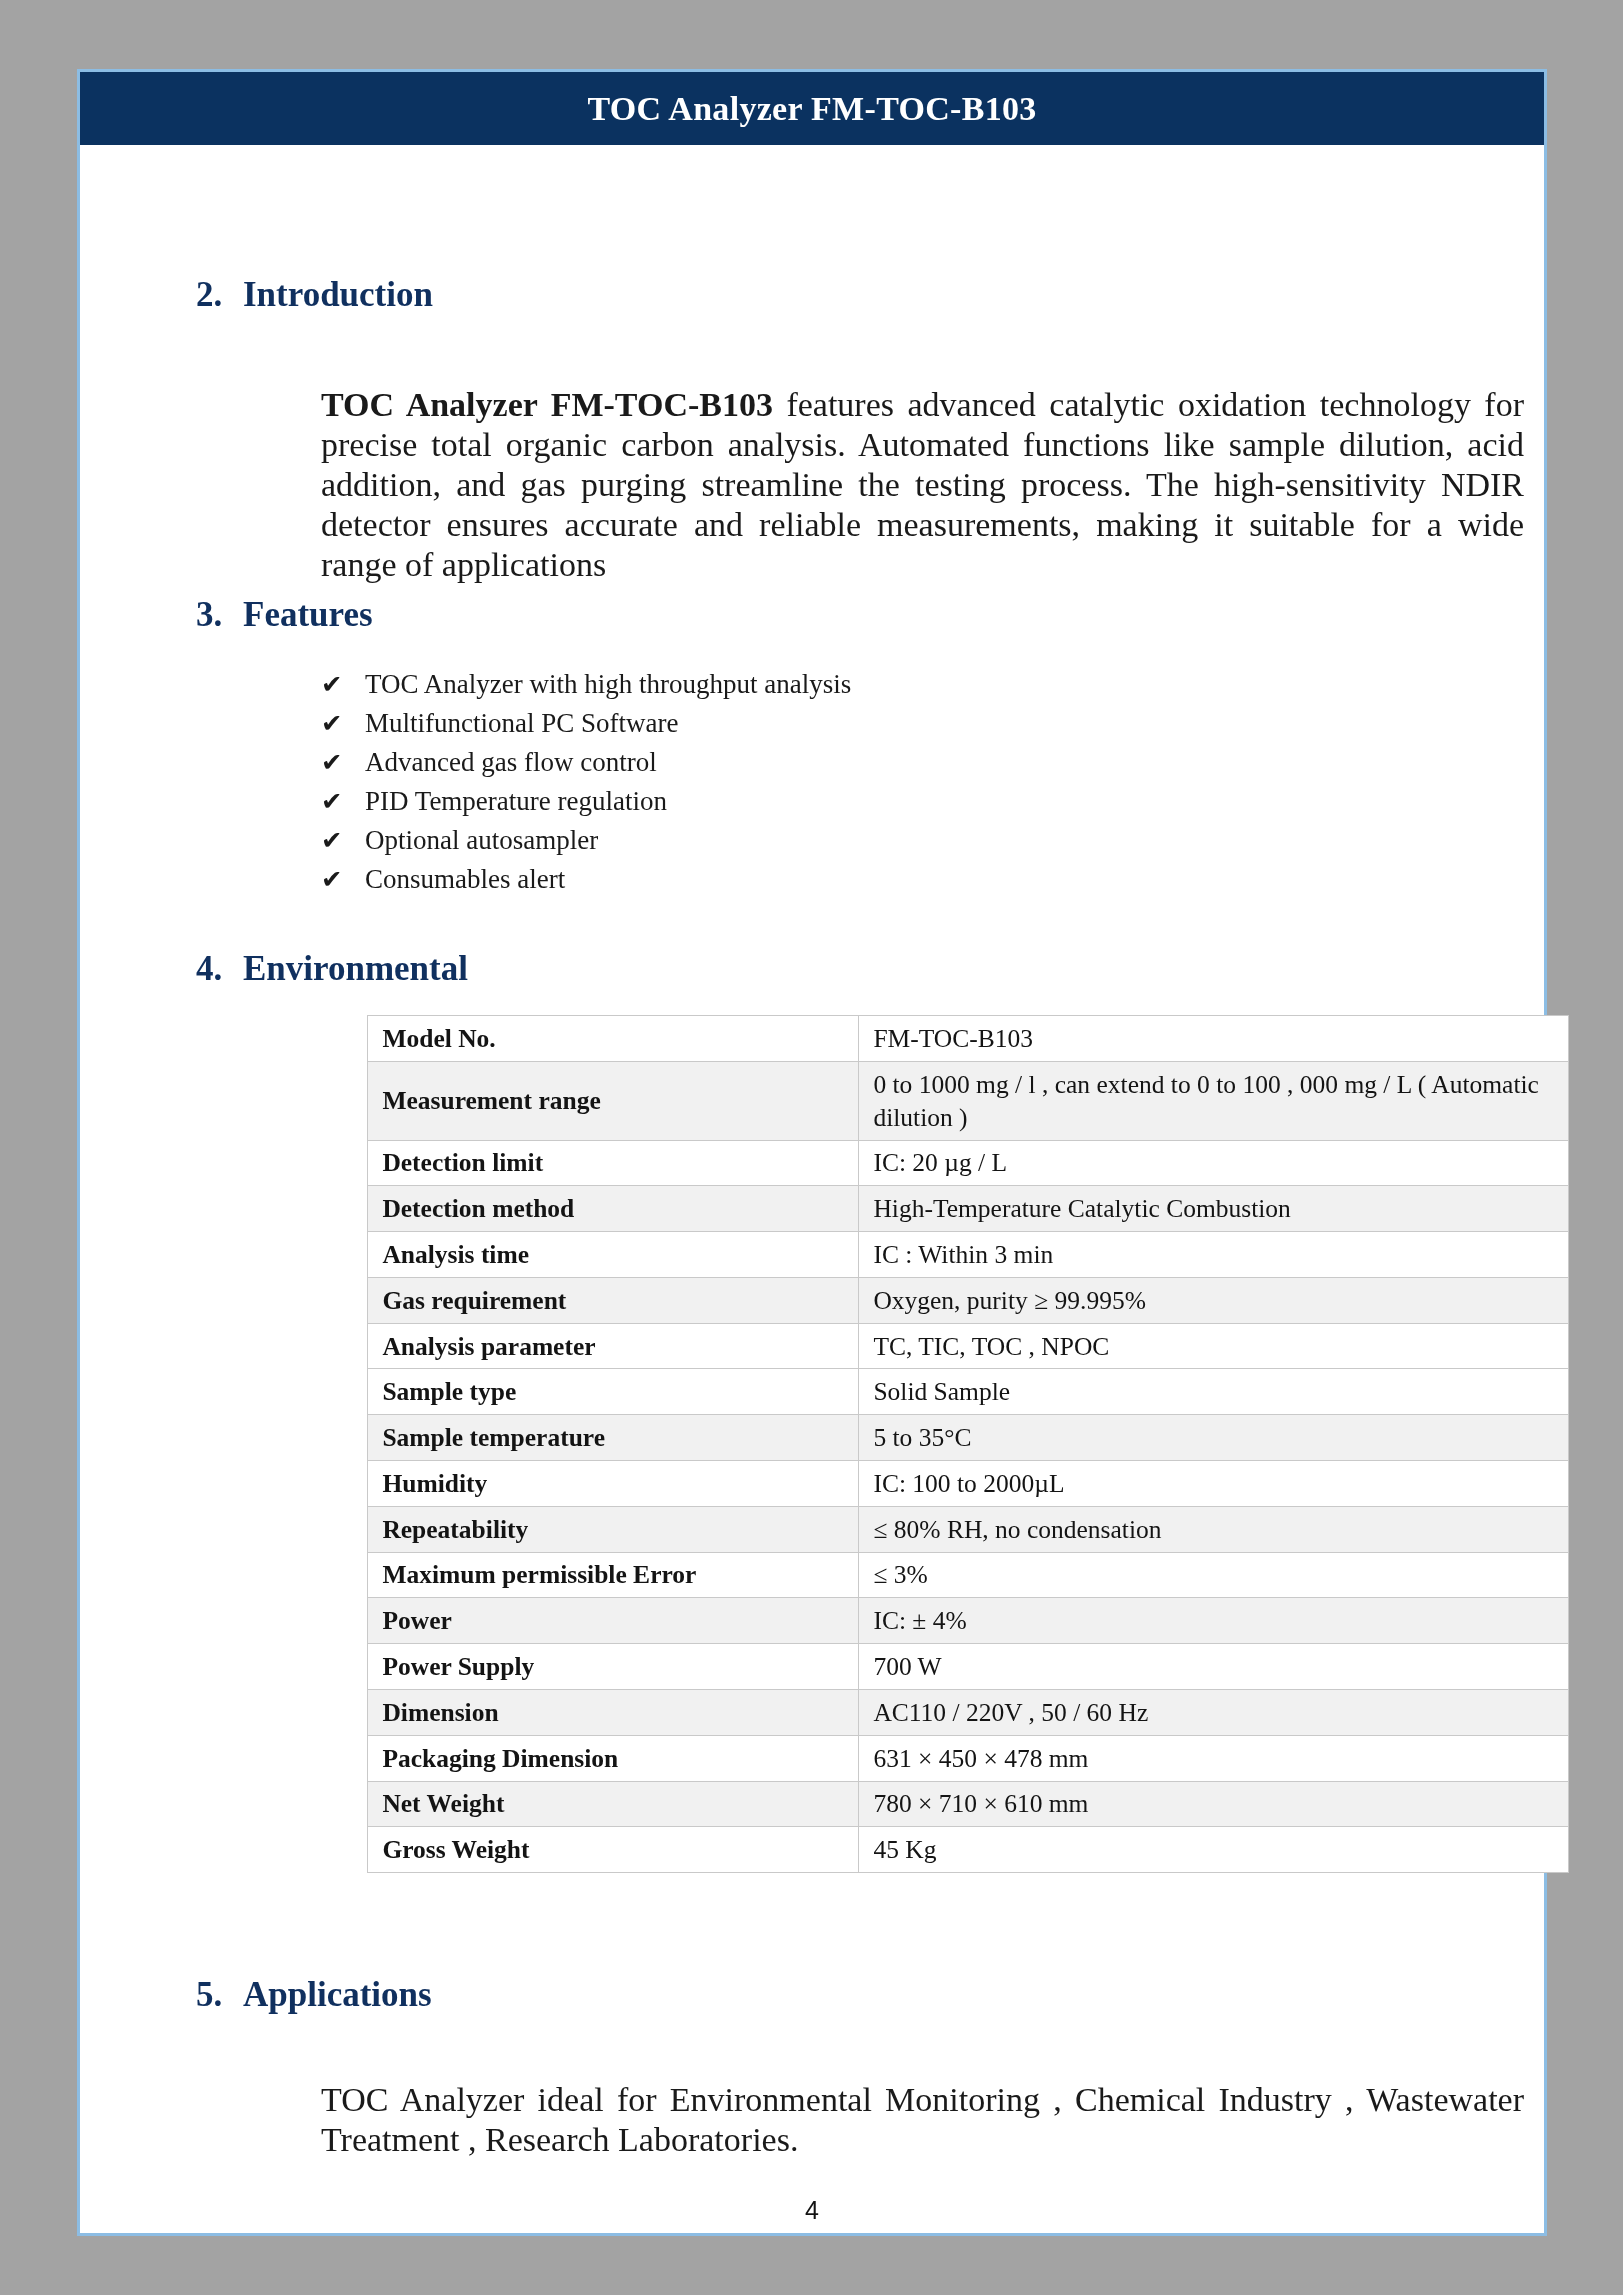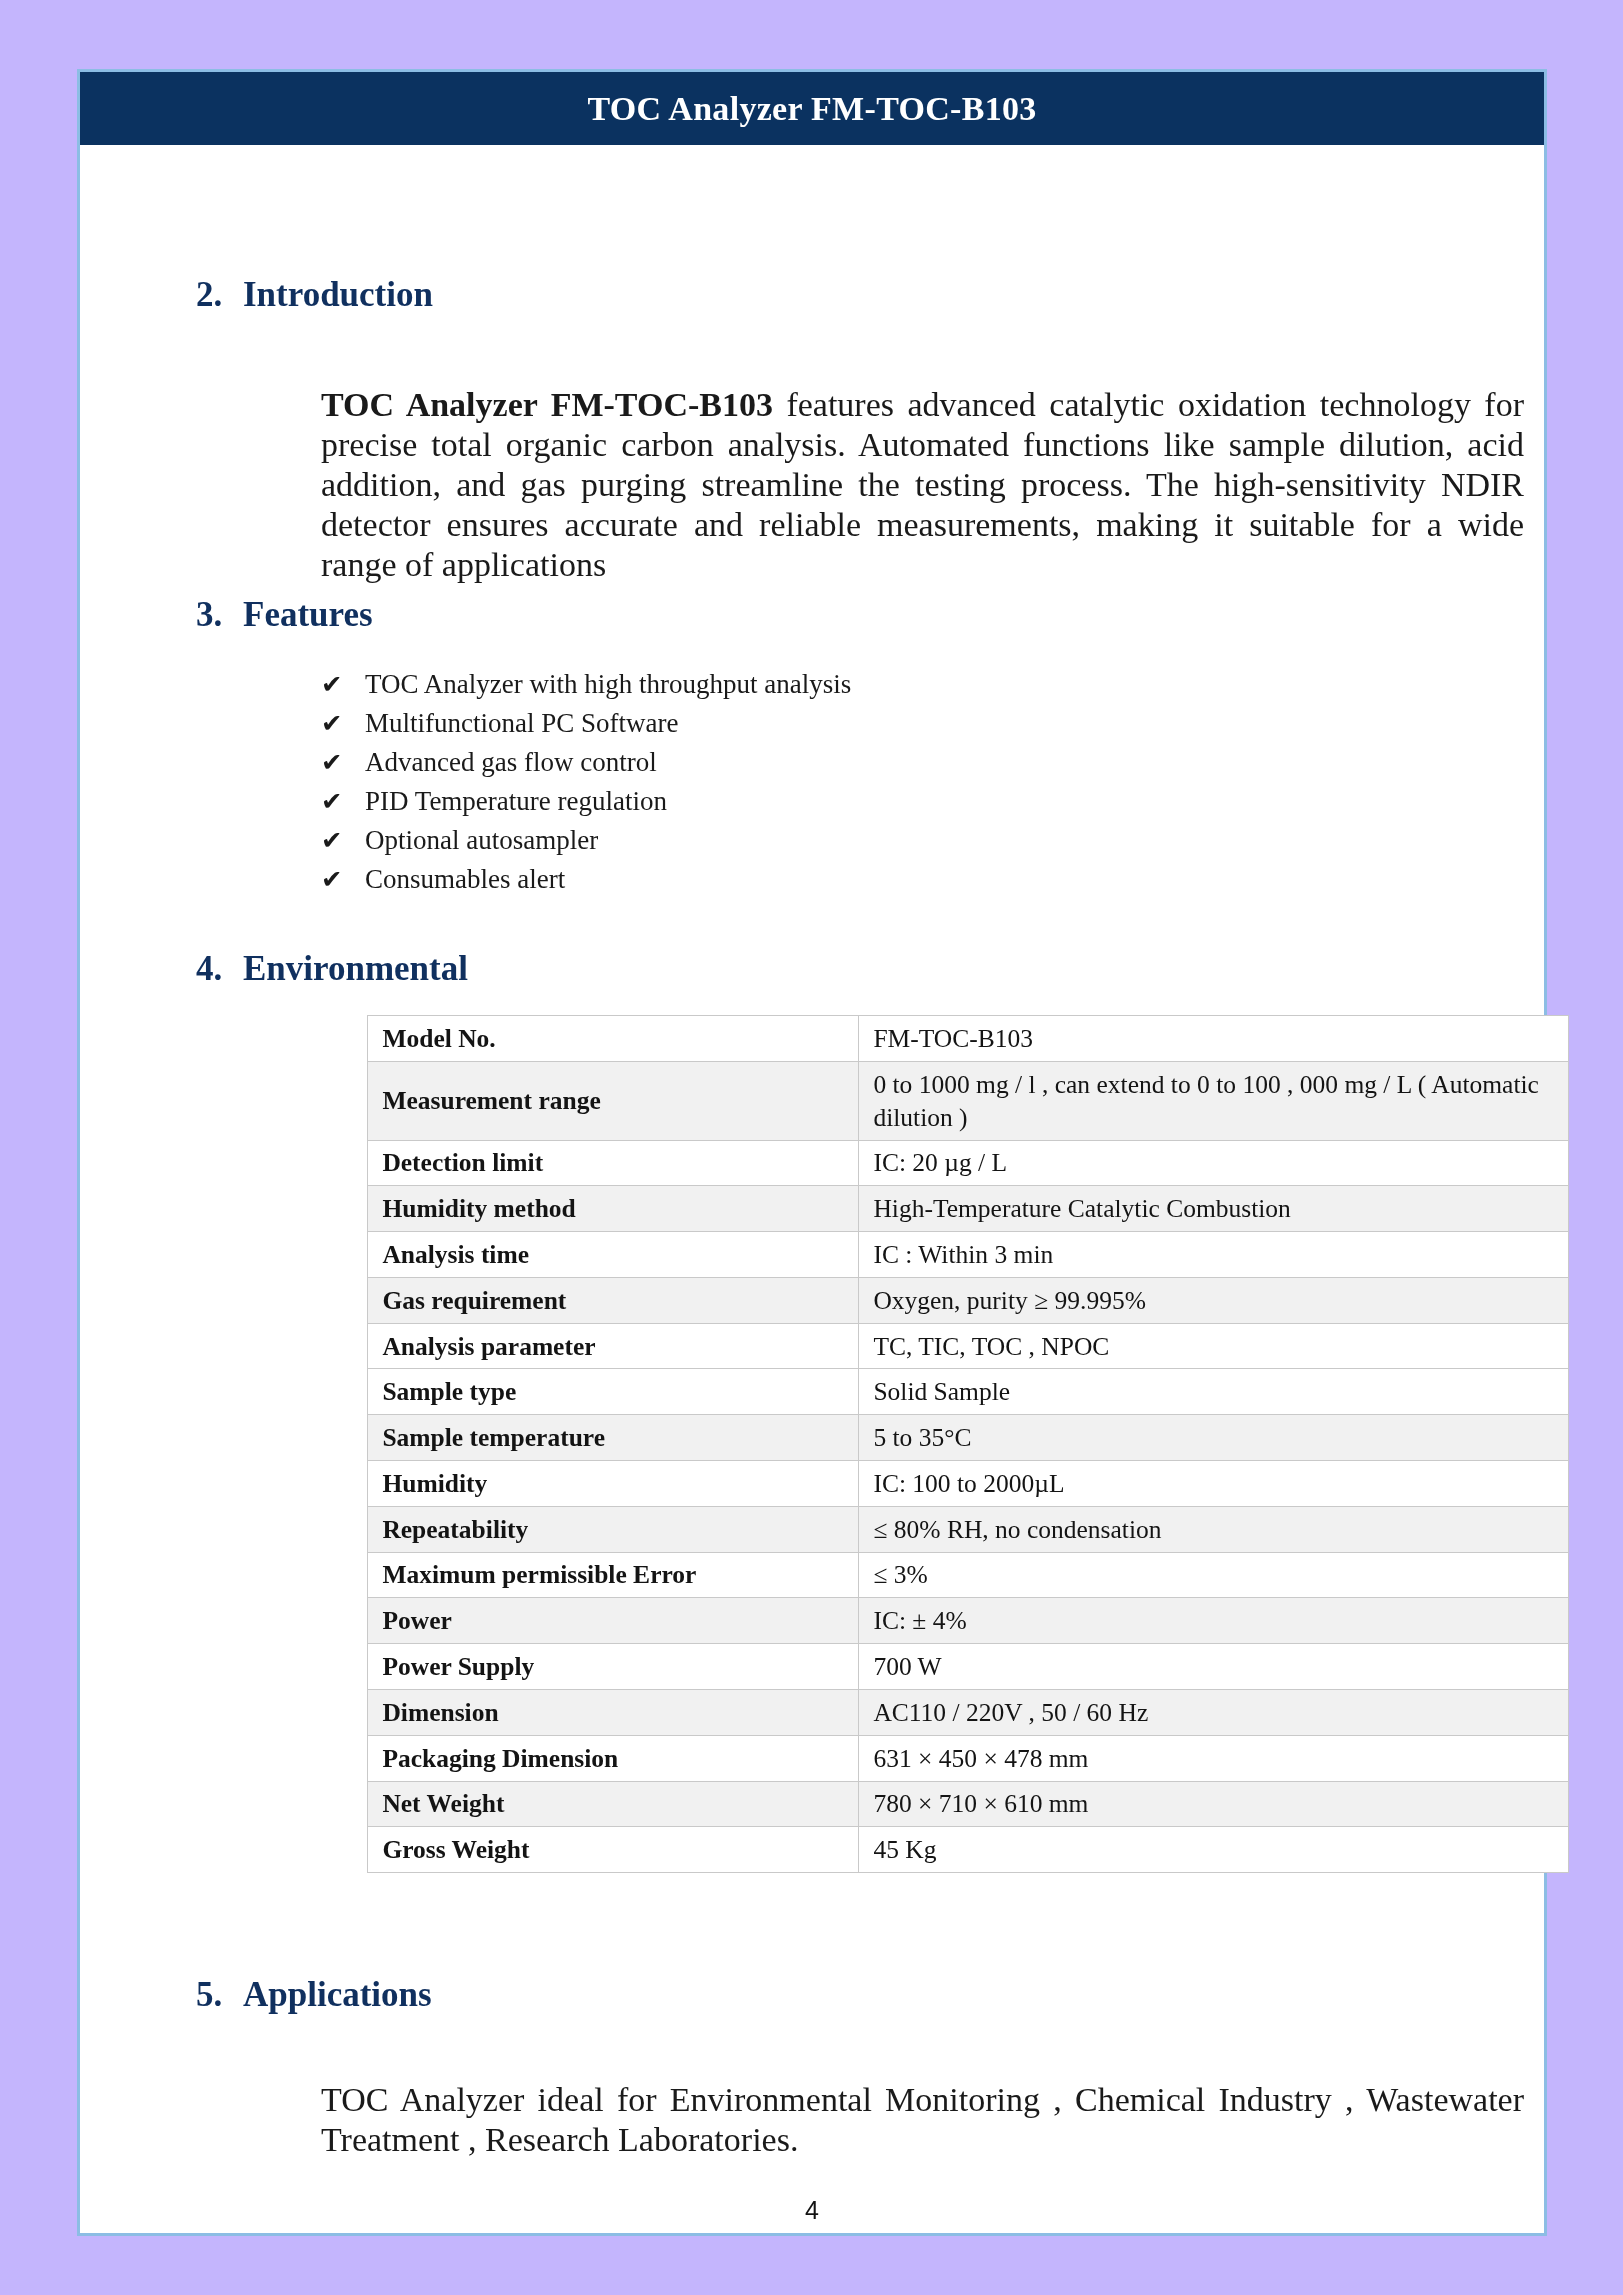--- a/index.html
+++ b/index.html
@@ -15,21 +15,21 @@
     color: #000000;
     overflow: hidden;
   }
 
   
   .page {
     position: absolute;
     left: 0; top: 0;
     width: 1623px;
     height: 2295px;
-    background: #c4b5fd;
+    background: #a3a3a3;
   }
   .page-border {
     position: absolute;
     left: 77px;
     top: 69px;
     width: 1470px;
     height: 2167px;
     border: 3.3px solid #8cbde4;
     box-sizing: border-box;
     background: #ffffff;
@@ -258,21 +258,21 @@
             </tr>
             <tr class="shaded">
               <td class="cell-label">Measurement range</td>
               <td class="cell-value">0 to 1000 mg / l , can extend to 0 to 100 , 000 mg / L ( Automatic dilution )</td>
             </tr>
             <tr>
               <td class="cell-label">Detection limit</td>
               <td class="cell-value">IC: 20 µg / L</td>
             </tr>
             <tr class="shaded">
-              <td class="cell-label">Humidity method</td>
+              <td class="cell-label">Detection method</td>
               <td class="cell-value">High-Temperature Catalytic Combustion</td>
             </tr>
             <tr>
               <td class="cell-label">Analysis time</td>
               <td class="cell-value">IC : Within 3 min</td>
             </tr>
             <tr class="shaded">
               <td class="cell-label">Gas requirement</td>
               <td class="cell-value">Oxygen, purity ≥ 99.995%</td>
             </tr>

